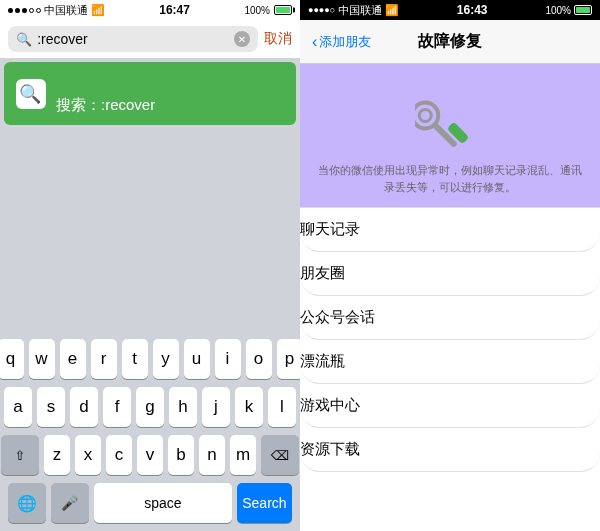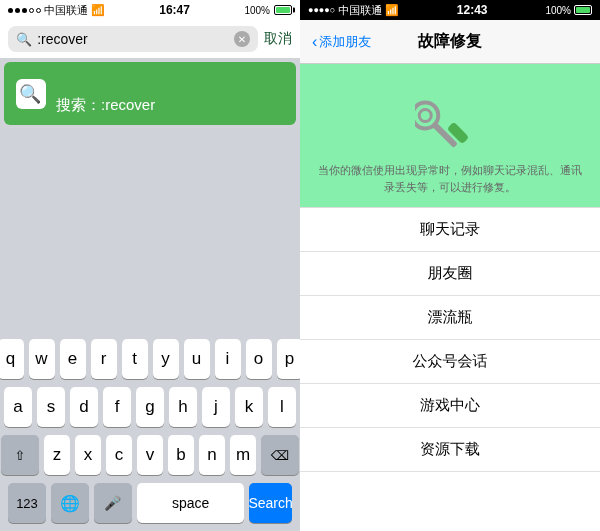--- a/index.html
+++ b/index.html
@@ -86,21 +86,21 @@
     }
 
     .clear-btn {
       width: 16px; height: 16px; background: #aaa; border-radius: 50%;
       display: flex; align-items: center; justify-content: center;
       color: #fff; font-size: 10px; cursor: pointer;
     }
 
     .cancel-btn {
       font-size: 14px;
-      color: #14532d;
+      color: #c2410c;
       cursor: pointer;
       white-space: nowrap;
     }
 
     .search-result {
       background: #4caf50;
       margin: 4px;
       border-radius: 6px;
       padding: 10px 12px;
       display: flex;
@@ -237,21 +237,21 @@
     .nav-title {
       position: absolute;
       left: 50%;
       transform: translateX(-50%);
       font-size: 16px;
       font-weight: 600;
       color: #000;
     }
 
     .hero-section {
-      background: #86efac;
+      background: #c4b5fd;
       display: flex;
       flex-direction: column;
       align-items: center;
       padding: 20px 16px 12px;
       border-bottom: 1px solid #ddd;
     }
 
     .wrench-icon-container {
       width: 70px; height: 70px;
       position: relative;
@@ -269,24 +269,24 @@
       flex: 1;
       overflow-y: auto;
       background: #fff;
     }
 
     .menu-item {
       height: 44px;
       border-bottom: 1px solid #e0e0e0;
       display: flex;
       align-items: center;
-      justify-content: center;
       font-size: 15px;
       color: #000;
       cursor: pointer;
+      border-radius: 20px;
     }
 
     
     .wrench-svg {
       width: 70px;
       height: 70px;
     }
   </style>
 </head>
 <body>
@@ -364,39 +364,38 @@
         <div class="key">x</div>
         <div class="key">c</div>
         <div class="key">v</div>
         <div class="key">b</div>
         <div class="key">n</div>
         <div class="key">m</div>
         <div class="key special">⌫</div>
       </div>
 
       <div class="bottom-row">
-        <div class="key special num-key">123</div>
         <div class="key special" style="max-width:36px;font-size:16px;">🌐</div>
         <div class="key special" style="max-width:36px;font-size:14px;">🎤</div>
         <div class="key space-key">space</div>
         <div class="key search-key">Search</div>
       </div>
     </div>
   </div>
 </div>
 
 <div class="right-panel">
 
   <div class="status-bar-right">
     <div style="display:flex;align-items:center;gap:3px;">
       <span style="font-size:9px;">●●●●○</span>
       <span>中国联通</span>
       <span>📶</span>
     </div>
-    <span style="font-size:12px;font-weight:600;">12:43</span>
+    <span style="font-size:12px;font-weight:600;">16:43</span>
     <div style="display:flex;align-items:center;gap:3px;">
       <span style="font-size:10px;">100%</span>
       <div class="battery-icon" style="border-color:#fff;">
         <div class="battery-fill"></div>
       </div>
     </div>
   </div>
 
   <div class="nav-bar">
     <div class="nav-back">
@@ -423,26 +422,26 @@
   </div>
 
   <div class="menu-list">
     <div class="menu-item">
       <span>聊天记录</span>
     </div>
     <div class="menu-item">
       <span>朋友圈</span>
     </div>
     <div class="menu-item">
+      <span>公众号会话</span>
+    </div>
+    <div class="menu-item">
       <span>漂流瓶</span>
     </div>
     <div class="menu-item">
-      <span>公众号会话</span>
-    </div>
-    <div class="menu-item">
       <span>游戏中心</span>
     </div>
     <div class="menu-item">
       <span>资源下载</span>
     </div>
   </div>
 
 </div>
 
 </body></html>

